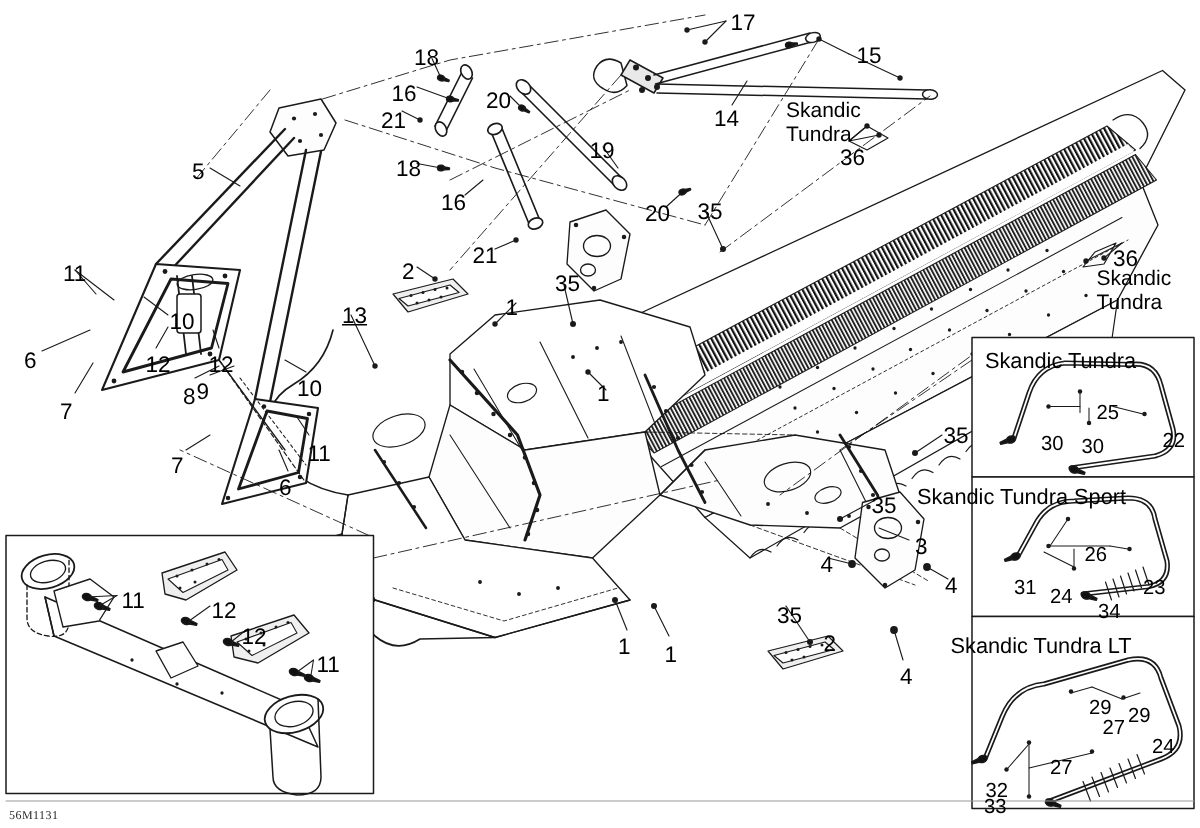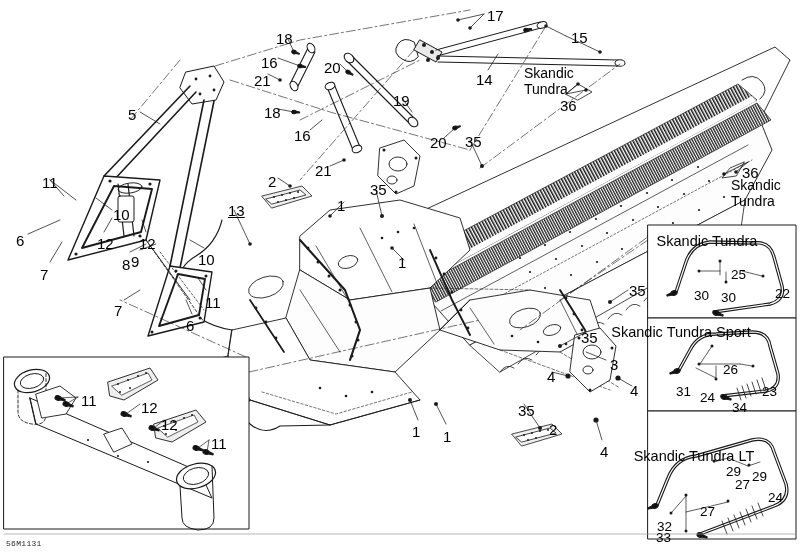--- a/index.html
+++ b/index.html
@@ -42,21 +42,21 @@
   .panel-title{
     position:absolute;
     font-family:"Liberation Sans", sans-serif;
     font-size:14.5px;
     line-height:1;
     color:#000;
     white-space:nowrap;
   }
   .wm{
     position:absolute;
-    font-family:Liberation Mono, monospace;
+    font-family:Liberation Serif, serif;
     font-size:8px;
     letter-spacing:.3px;
     color:#2b2b2b;
   }
 </style>
 </head>
 <body>
 
 <div id="page">
 
@@ -621,21 +621,21 @@
 
   <div id="model-layer">
       <div class="model" style="left: 524px; top: 66px;">Skandic
 Tundra</div>
       <div class="model" style="left: 731px; top: 178px;">Skandic
 Tundra</div>
     </div>
   <div id="panel-title-layer">
       <div class="panel-title" style="left: 707px; top: 234px; transform: translateX(-50%);">Skandic Tundra</div>
       <div class="panel-title" style="left: 681px; top: 325px; transform: translateX(-50%);">Skandic Tundra Sport</div>
-      <div class="panel-title" style="left: 694px; top: 449px; transform: translateX(-50%);">Skandic Tundra LT</div>
+      <div class="panel-title" style="left: 694px; top: 424px; transform: translateX(-50%);">Skandic Tundra LT</div>
     </div>
   <div id="callout-layer">
       <div class="cal sm" style="left: 731px; top: 268px;">25</div>
       <div class="cal sm" style="left: 694px; top: 289px;">30</div>
       <div class="cal sm" style="left: 721px; top: 291px;">30</div>
       <div class="cal sm" style="left: 775px; top: 287px;">22</div>
       <div class="cal sm" style="left: 723px; top: 363px;">26</div>
       <div class="cal sm" style="left: 676px; top: 385px;">31</div>
       <div class="cal sm" style="left: 700px; top: 391px;">24</div>
       <div class="cal sm" style="left: 762px; top: 385px;">23</div>

